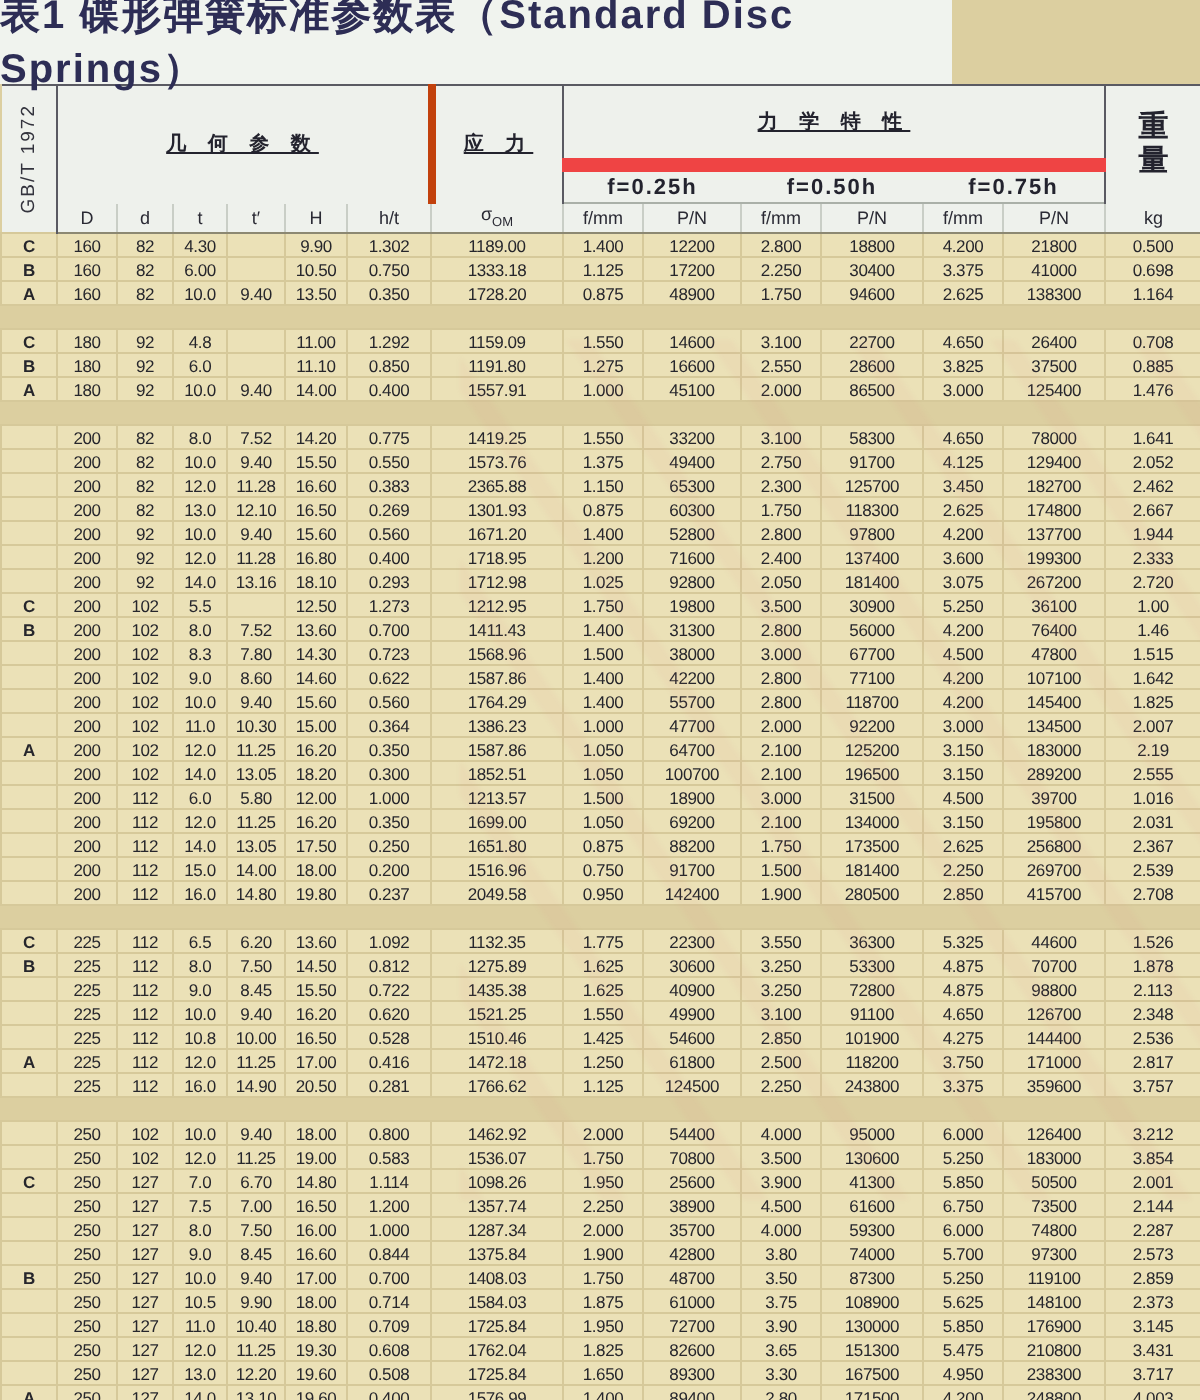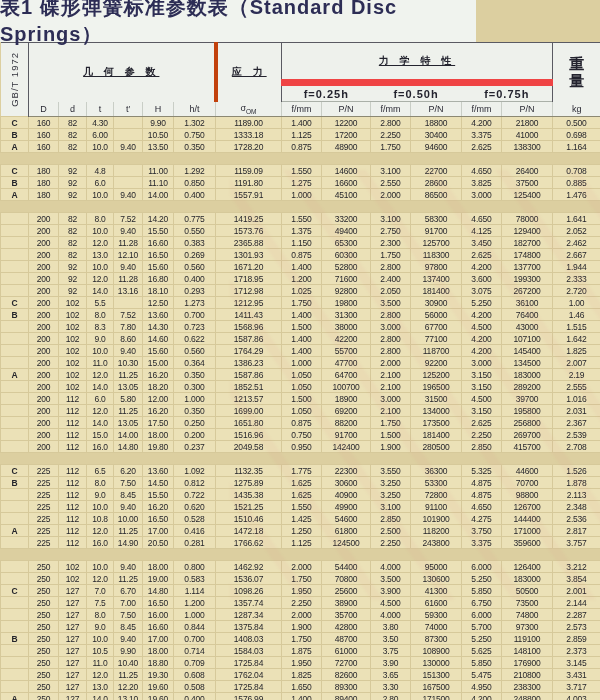--- a/index.html
+++ b/index.html
@@ -391,21 +391,21 @@
         <td>8.3</td>
         <td>7.80</td>
         <td>14.30</td>
         <td>0.723</td>
         <td class="gl">1568.96</td>
         <td class="gl">1.500</td>
         <td>38000</td>
         <td class="gl">3.000</td>
         <td>67700</td>
         <td class="gl">4.500</td>
-        <td>43000</td>
+        <td>47800</td>
         <td class="gl">1.515</td>
       </tr>
       <tr>
         <td class="lab"></td>
         <td class="gl">200</td>
         <td>102</td>
         <td>9.0</td>
         <td>8.60</td>
         <td>14.60</td>
         <td>0.622</td>

